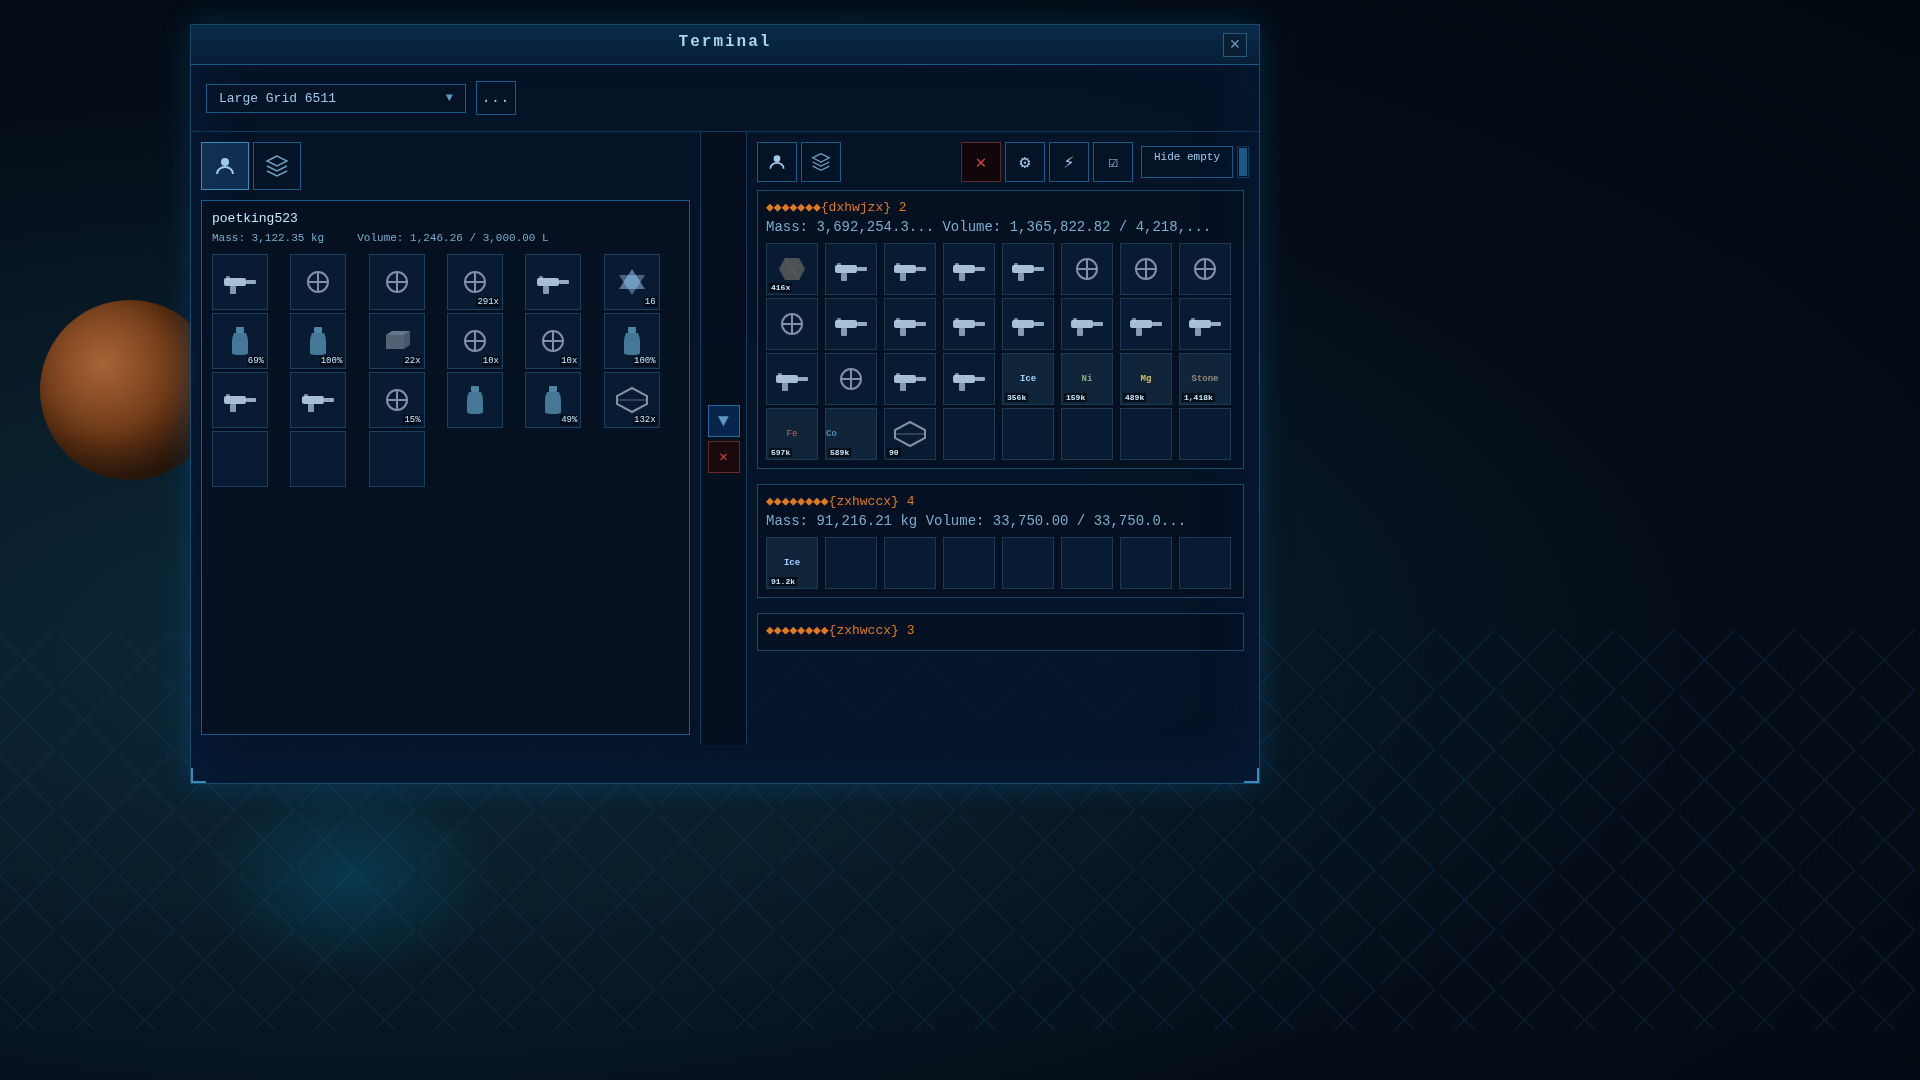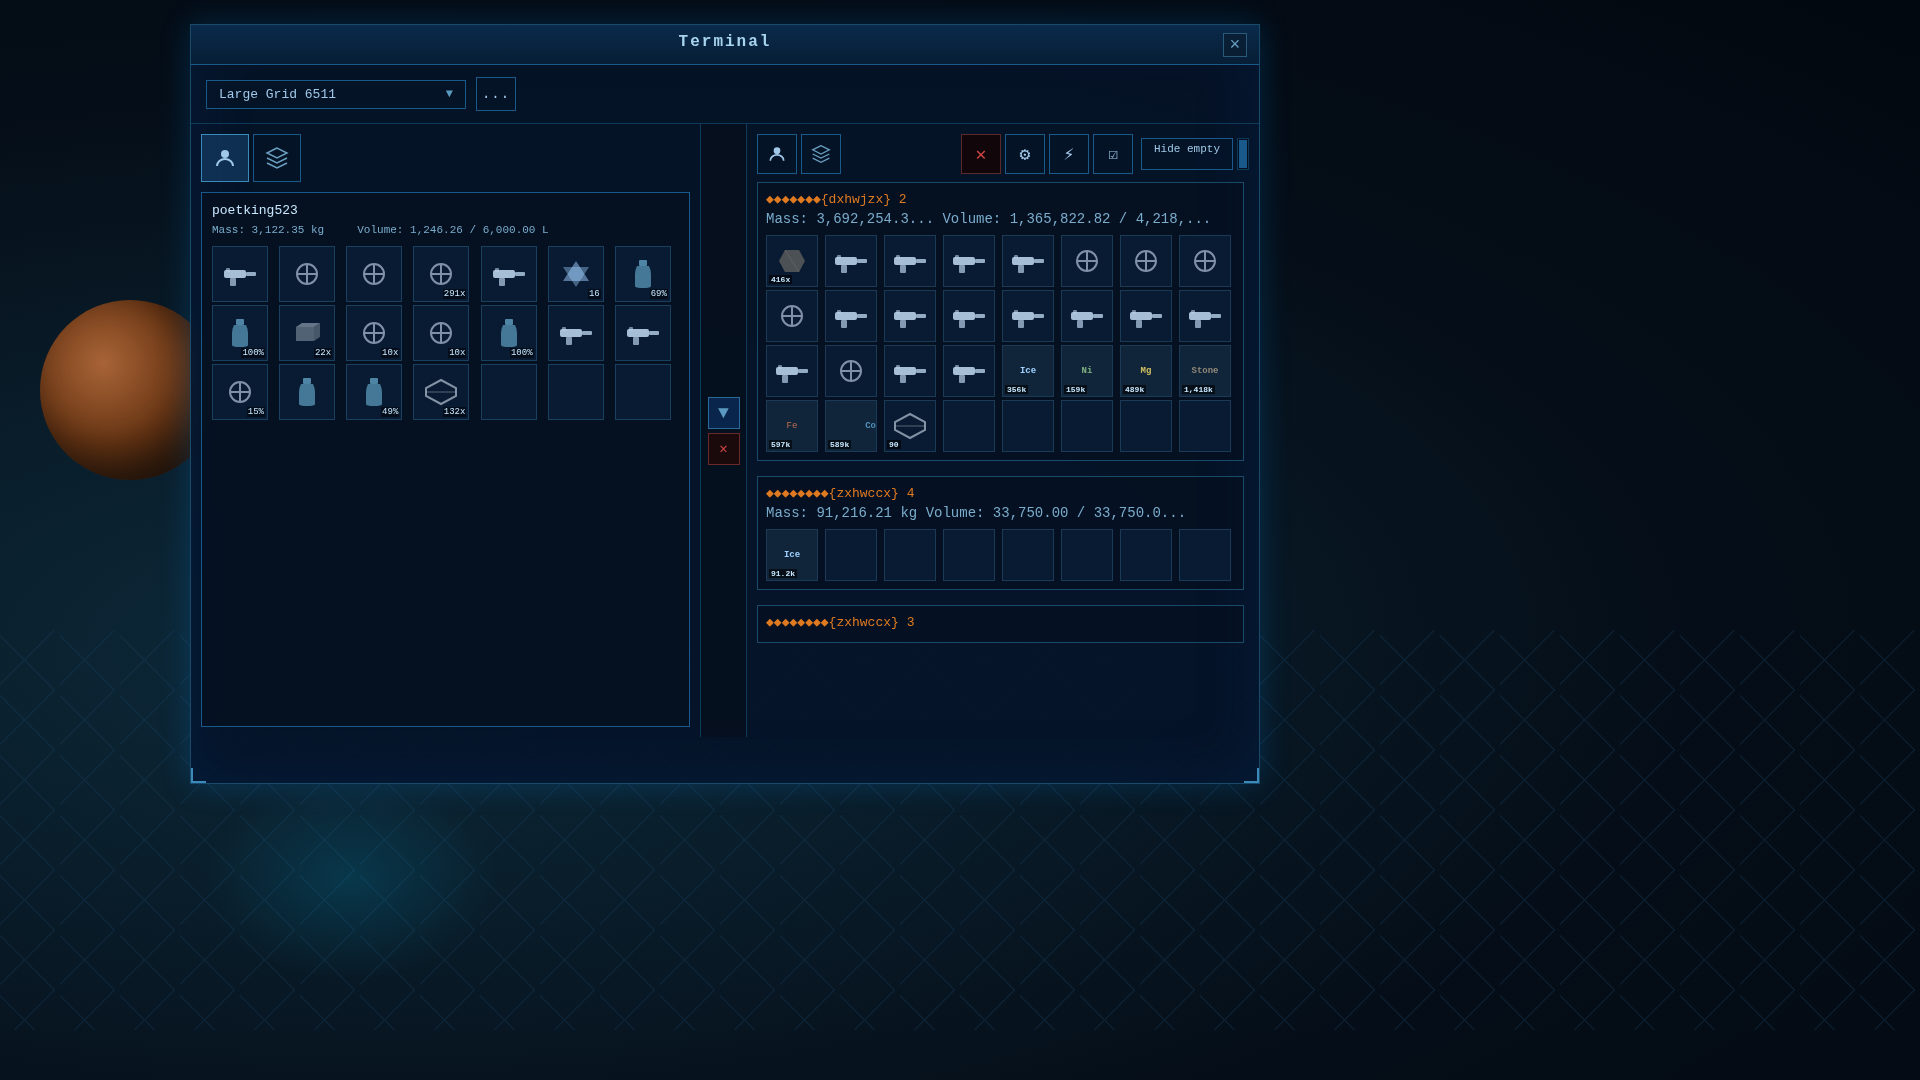--- a/index.html
+++ b/index.html
@@ -101,21 +101,21 @@
       background: rgba(10, 30, 50, 0.8);
     }
 
     
     .top-controls {
       display: flex;
       align-items: center;
       padding: 10px 15px;
       gap: 10px;
       border-bottom: 1px solid #0d3a5a;
-      height: 59px;
+      height: 67px;
     }
 
     .grid-selector {
       display: flex;
       align-items: center;
       background: rgba(5, 20, 40, 0.9);
       border: 1px solid #1a5a8a;
       padding: 6px 12px;
       width: 260px;
       cursor: pointer;
@@ -233,21 +233,21 @@
 
     .inventory-stats {
       color: #7aaccc;
       font-size: 11px;
       margin-bottom: 10px;
     }
 
     
     .item-grid {
       display: grid;
-      grid-template-columns: repeat(7, 1fr);
+      grid-template-columns: repeat(6, 1fr);
       gap: 3px;
     }
 
     .item-slot {
       width: 56px;
       height: 56px;
       background: rgba(10, 30, 55, 0.8);
       border: 1px solid #1a4060;
       position: relative;
       display: flex;
@@ -473,21 +473,21 @@
             <path d="M12 2L2 7l10 5 10-5-10-5zM2 17l10 5 10-5M2 12l10 5 10-5"></path>
           </svg>
         </div>
       </div>
 
       <div class="inventory-container">
         <div class="inventory-owner">poetking523</div>
         <div class="inventory-stats">
           <span>Mass: 3,122.35 kg</span>
           &nbsp;&nbsp;&nbsp;
-          <span>Volume: 1,246.26 / 6,000.00 L</span>
+          <span>Volume: 1,246.26 / 3,000.00 L</span>
         </div>
         <div class="item-grid" id="left-item-grid">
 
         <div class="item-slot">
               <div style="width:100%;height:100%;display:flex;align-items:center;justify-content:center;">
                 <svg width="36" height="28" viewBox="0 0 36 28">
         <rect x="2" y="10" width="22" height="8" rx="2" fill="#b8d0e8" opacity="0.9"></rect>
         <rect x="24" y="12" width="10" height="4" rx="1" fill="#b8d0e8" opacity="0.8"></rect>
         <rect x="8" y="18" width="6" height="8" rx="1" fill="#b8d0e8" opacity="0.7"></rect>
         <rect x="4" y="8" width="4" height="4" rx="1" fill="#b8d0e8" opacity="0.6"></rect>
@@ -916,21 +916,21 @@
     </div>
                 <div class="slot-label">1,418k</div>
               </div>
               <div class="container-slot">
                 <div style="width:100%;height:100%;display:flex;flex-direction:column;align-items:center;justify-content:center;background:rgba(20,40,60,0.8);">
       <span style="font-size:9px;color:#c07050;font-weight:normal;">Fe</span>
     </div>
                 <div class="slot-label">597k</div>
               </div>
               <div class="container-slot">
-                <div style="width:100%;height:100%;display:flex;flex-direction:column;align-items:flex-end;justify-content:center;background:rgba(20,40,60,0.8);">
+                <div style="width:100%;height:100%;display:flex;flex-direction:column;align-items:flex-start;justify-content:center;background:rgba(20,40,60,0.8);">
       <span style="font-size:9px;color:#5090b8;font-weight:bold;">Co</span>
     </div>
                 <div class="slot-label">589k</div>
               </div>
               <div class="container-slot">
                 <div style="width:100%;height:100%;display:flex;align-items:center;justify-content:center;">
                   <svg width="34" height="28" viewBox="0 0 34 28">
         <polygon points="17,2 32,10 32,18 17,26 2,18 2,10" fill="none" stroke="#a0b0c0" stroke-width="2" opacity="0.8"></polygon>
         <line x1="2" y1="14" x2="32" y2="14" stroke="#a0b0c0" stroke-width="1" opacity="0.5"></line>
       </svg>

